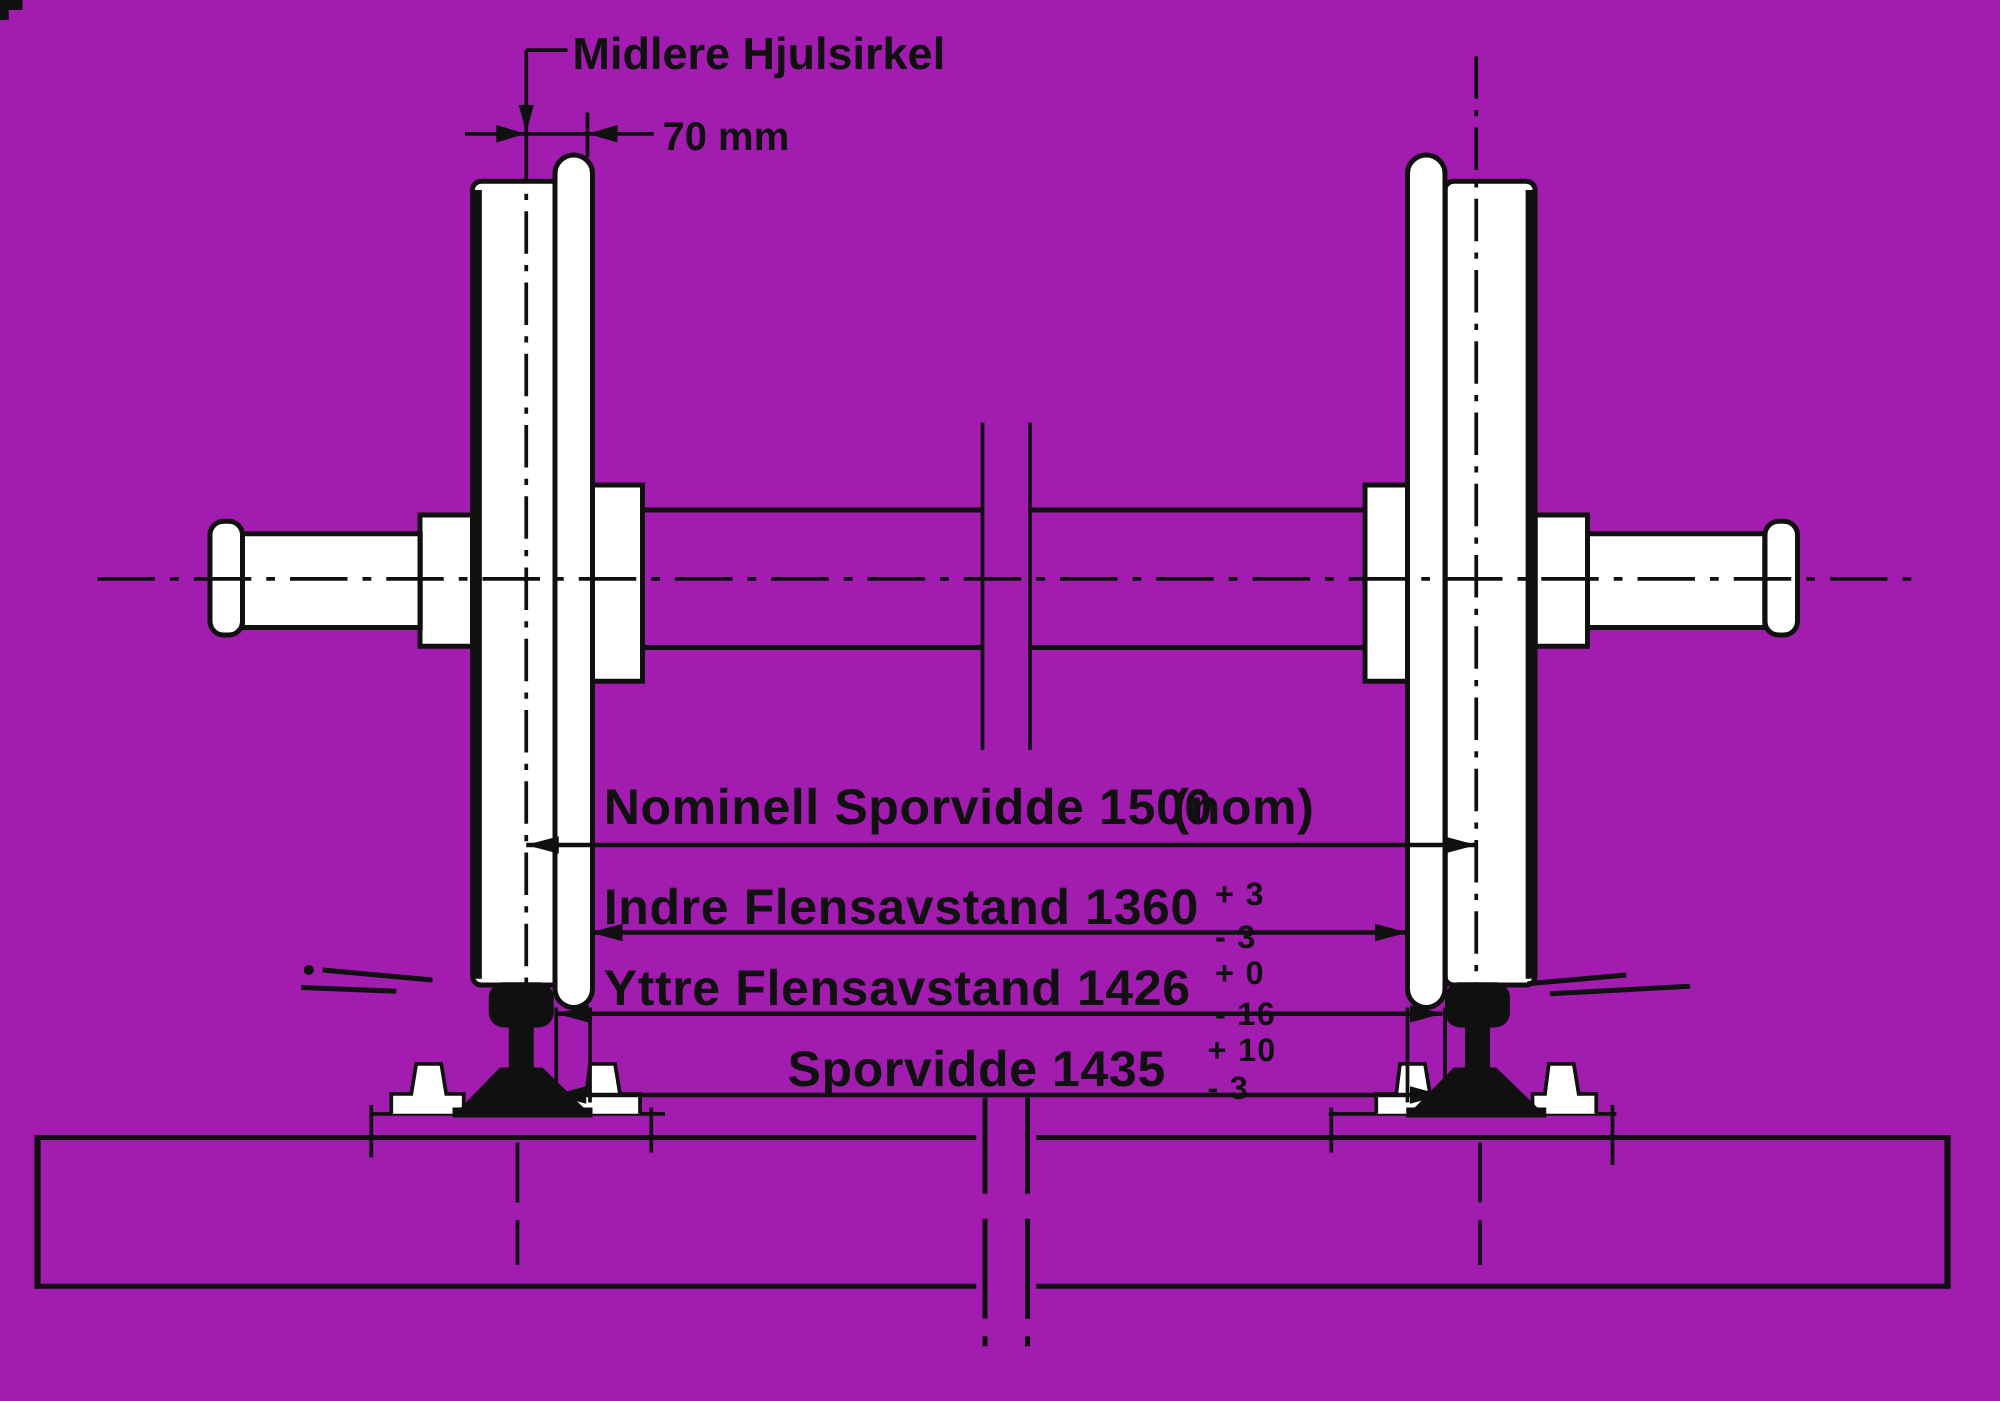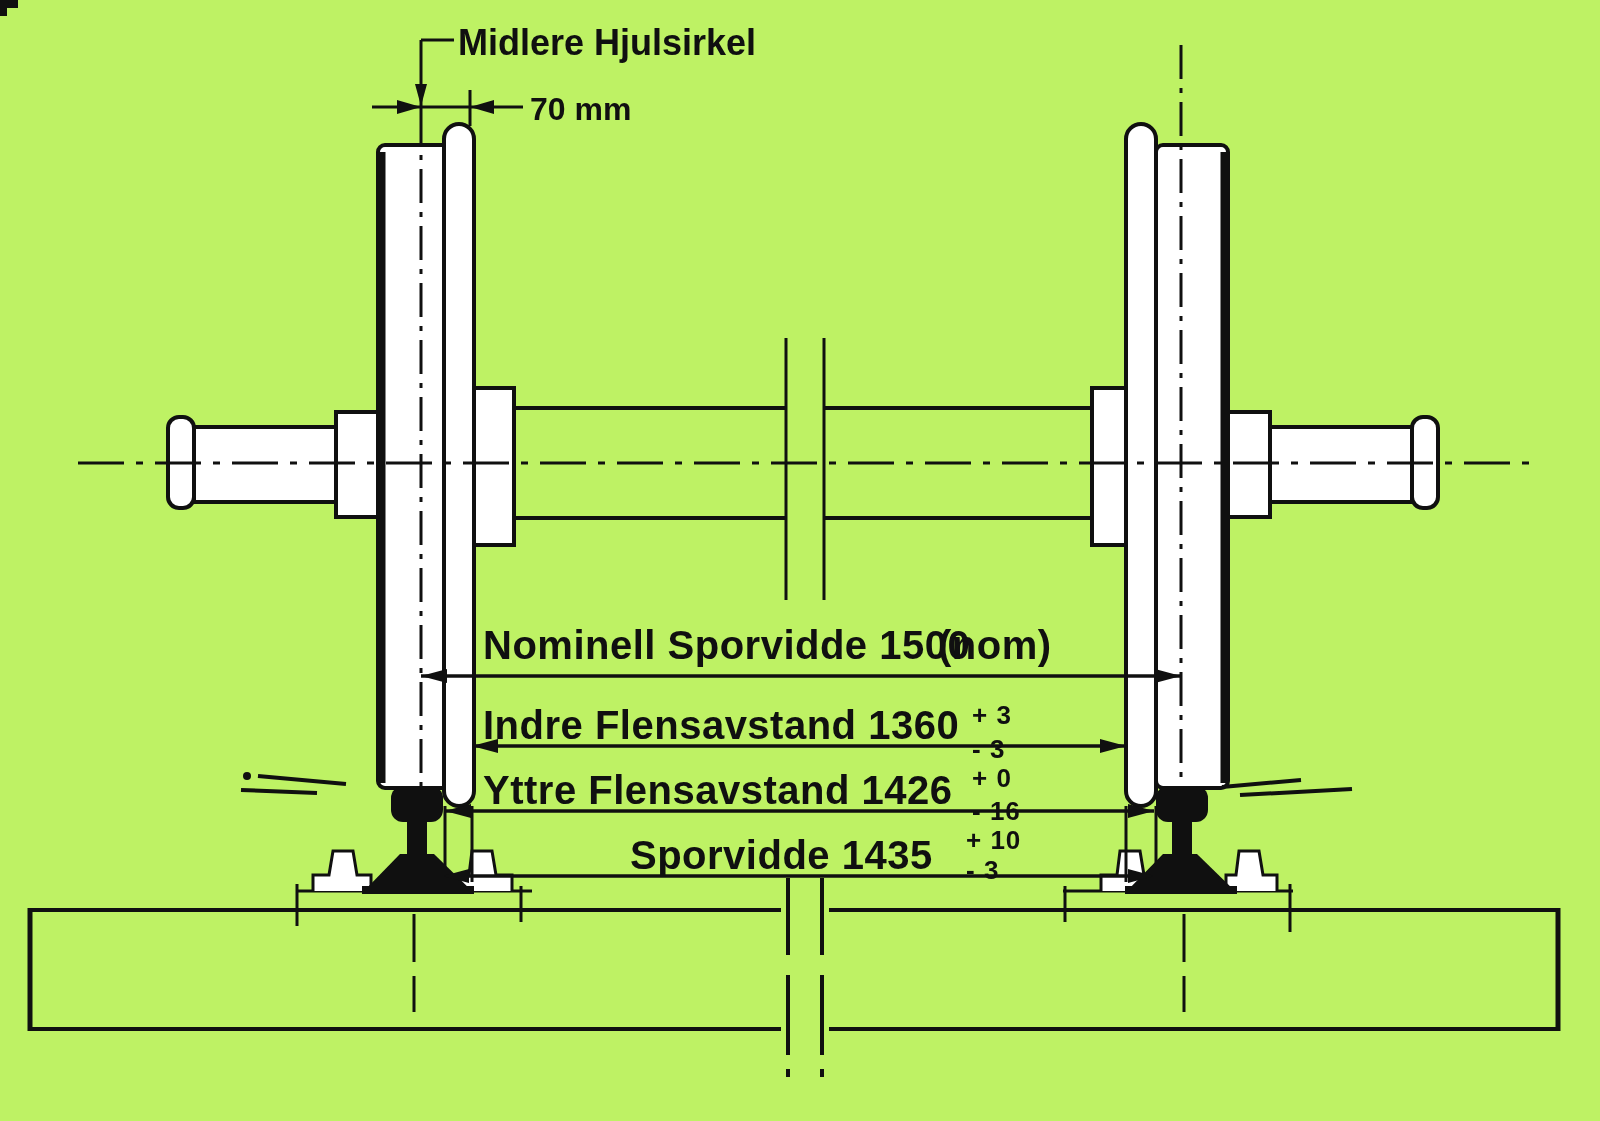--- a/index.html
+++ b/index.html
@@ -1,16 +1,16 @@
 <!DOCTYPE html>
 <html><head>
 <meta charset="utf-8">
 <style>
   html,body{margin:0;padding:0;background:#ffffff;}
-  .stage{width:1600px;height:1121px;position:relative;background:#bef264;overflow:hidden;}
+  .stage{width:1600px;height:1121px;position:relative;background:#a21caf;overflow:hidden;}
   svg{display:block;}
   .ink{stroke:#101010;fill:none;}
   .ink-fill{fill:#101010;stroke:none;}
   .white-fill{fill:#ffffff;stroke:#101010;}
   text{fill:#101010;font-family:"Liberation Sans", sans-serif;font-weight:700;}
   .dim-label{font-size:40px;letter-spacing:0.5px;}
   .tol-label{font-size:26px;letter-spacing:1px;}
   .top-label{font-size:36px;}
   .mm-label{font-size:32px;}
 </style>

